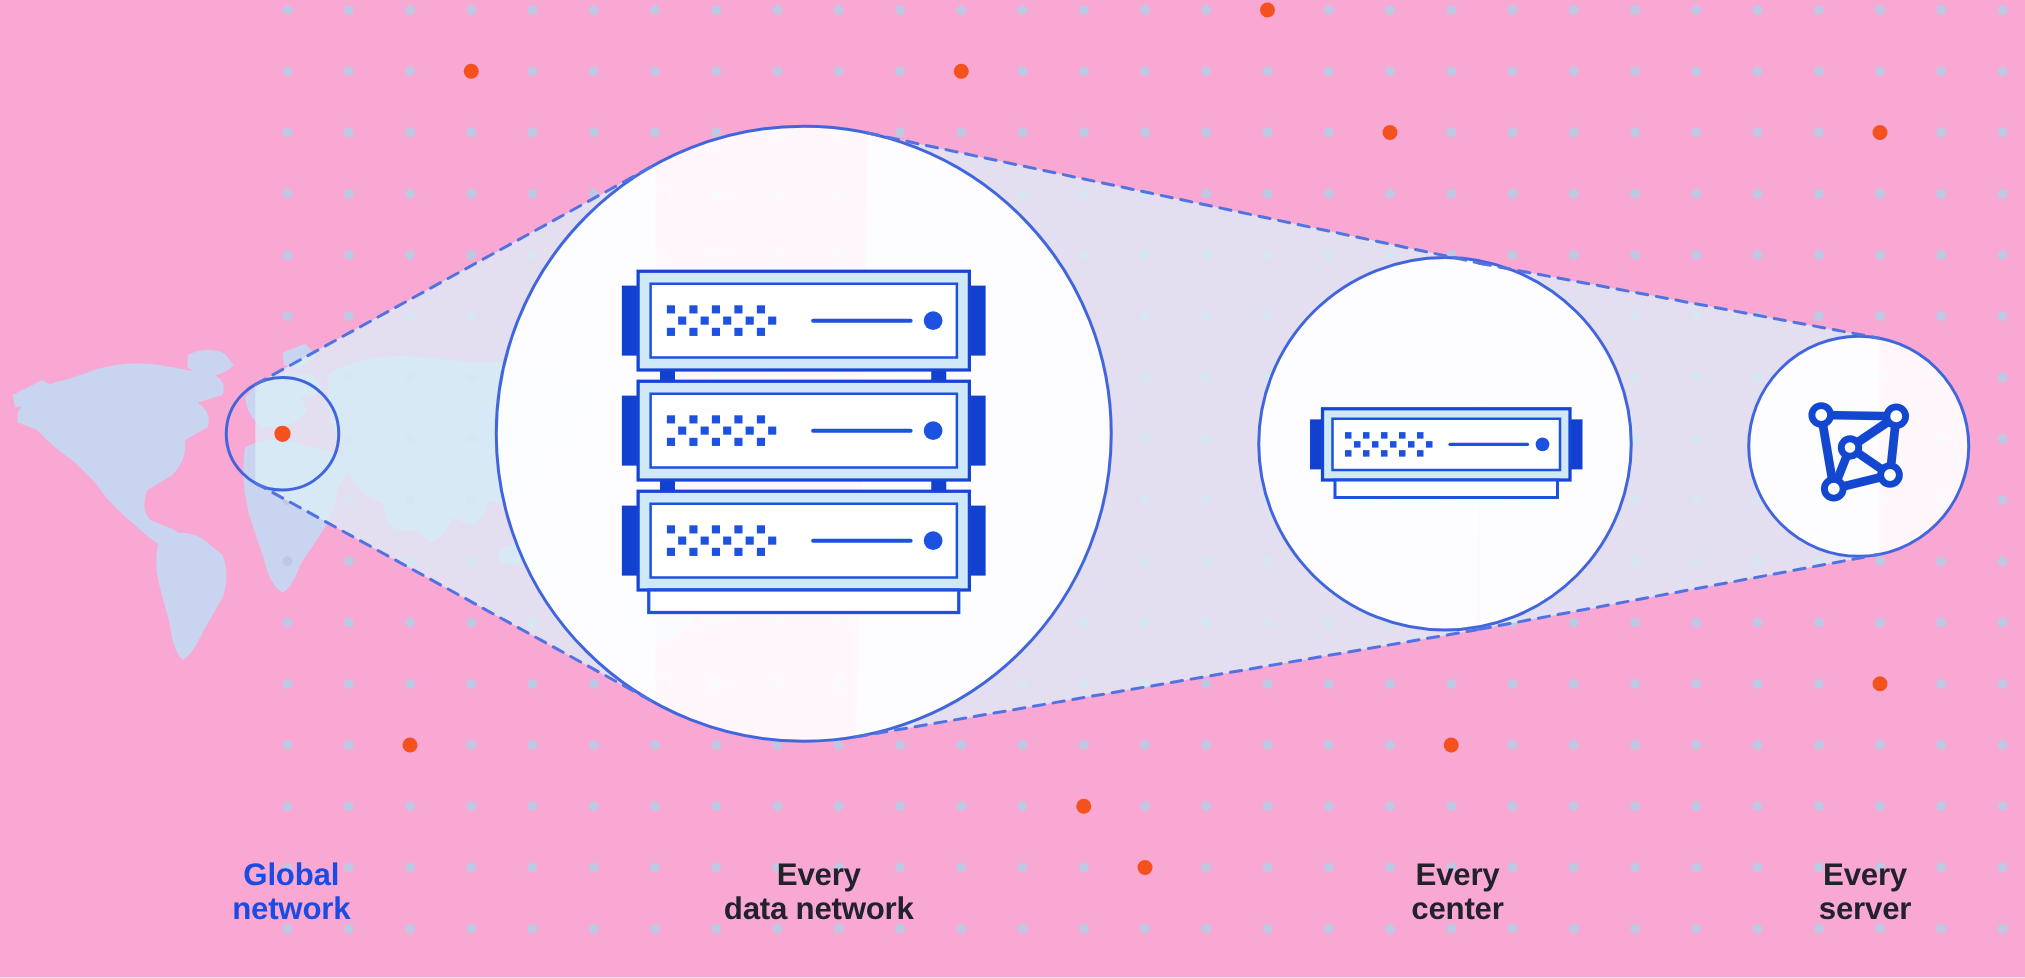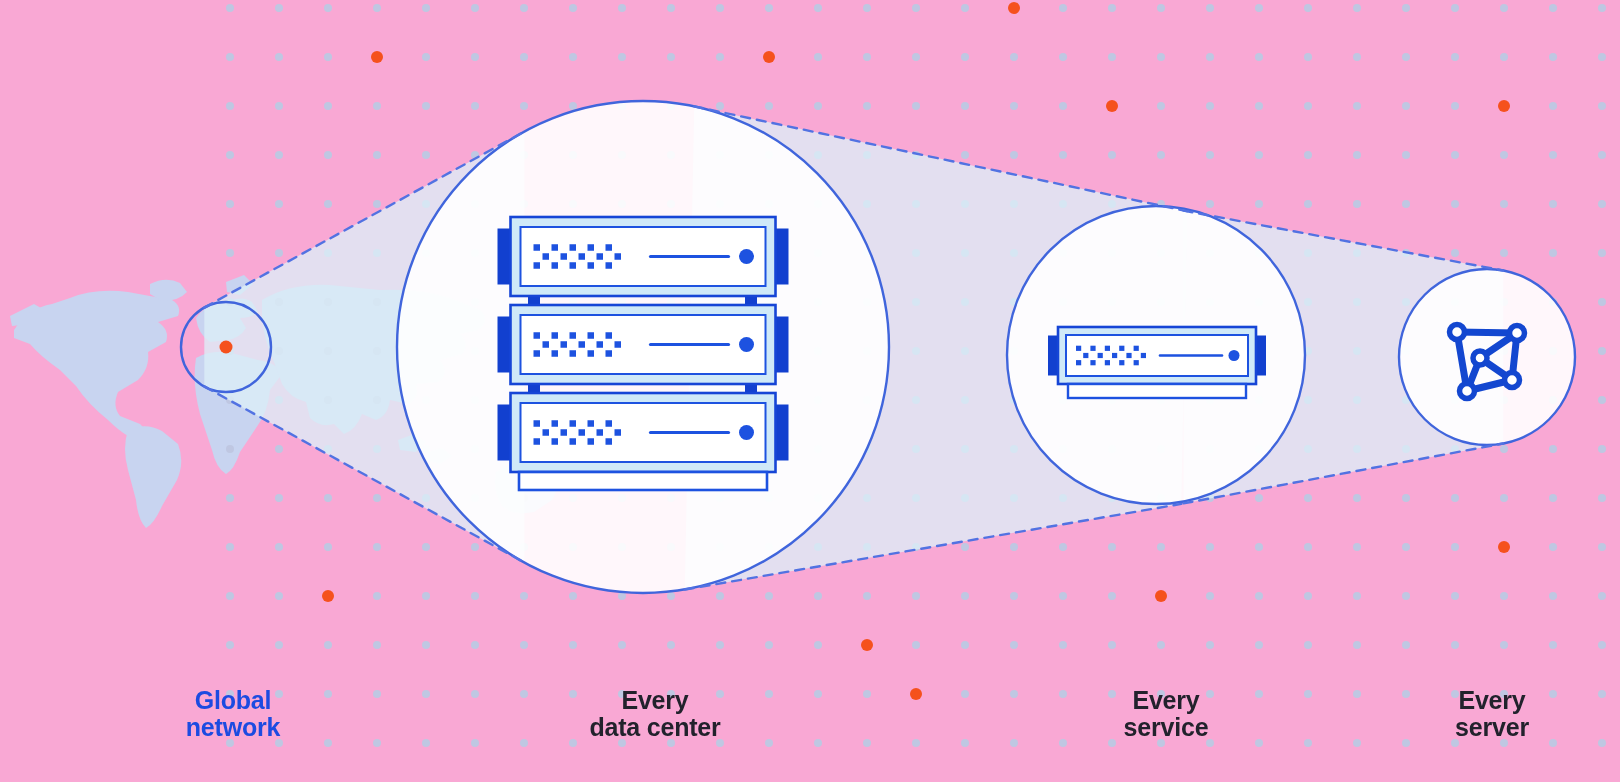--- a/index.html
+++ b/index.html
@@ -636,23 +636,23 @@
       </g>
     </g>
   </svg>
 
   <div class="lbl blue" style="left:233px;top:687px">
     <div>Global</div>
     <div>network</div>
   </div>
   <div class="lbl" style="left:655px;top:687px">
     <div>Every</div>
-    <div>data center</div>
+    <div>data network</div>
   </div>
   <div class="lbl" style="left:1166px;top:687px">
     <div>Every</div>
-    <div>service</div>
+    <div>center</div>
   </div>
   <div class="lbl" style="left:1492px;top:687px">
     <div>Every</div>
     <div>server</div>
   </div>
 </div>
 
 </body></html>

